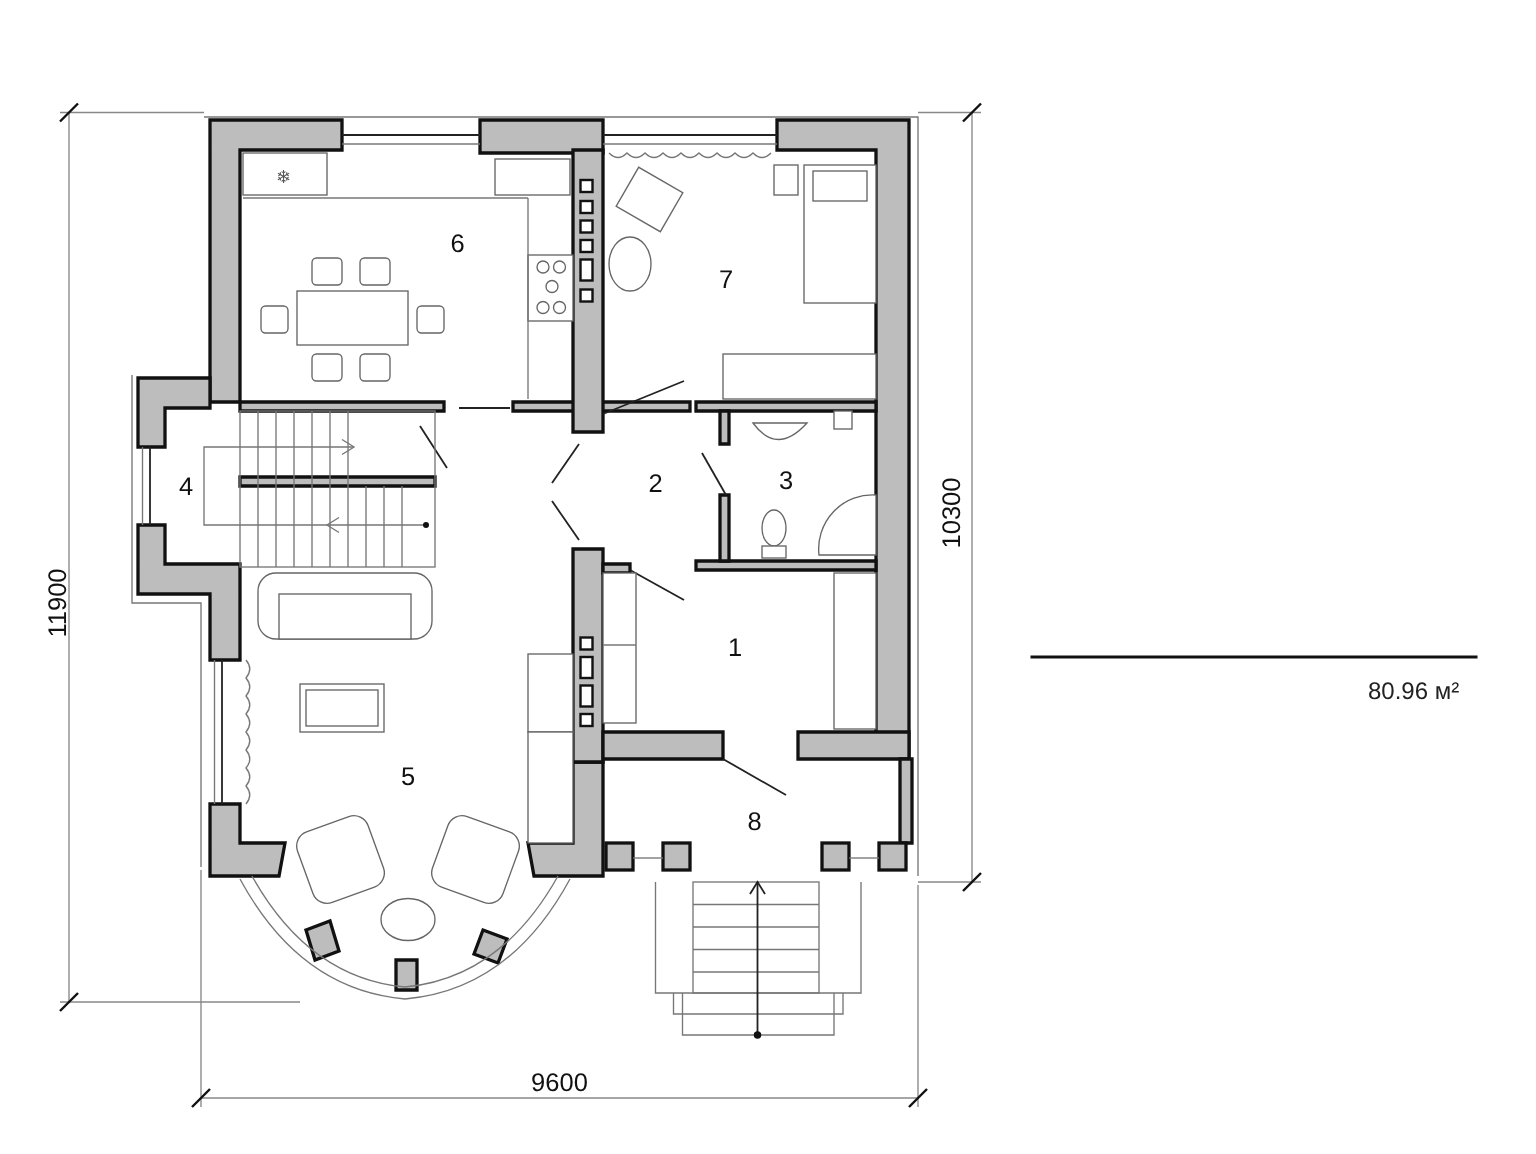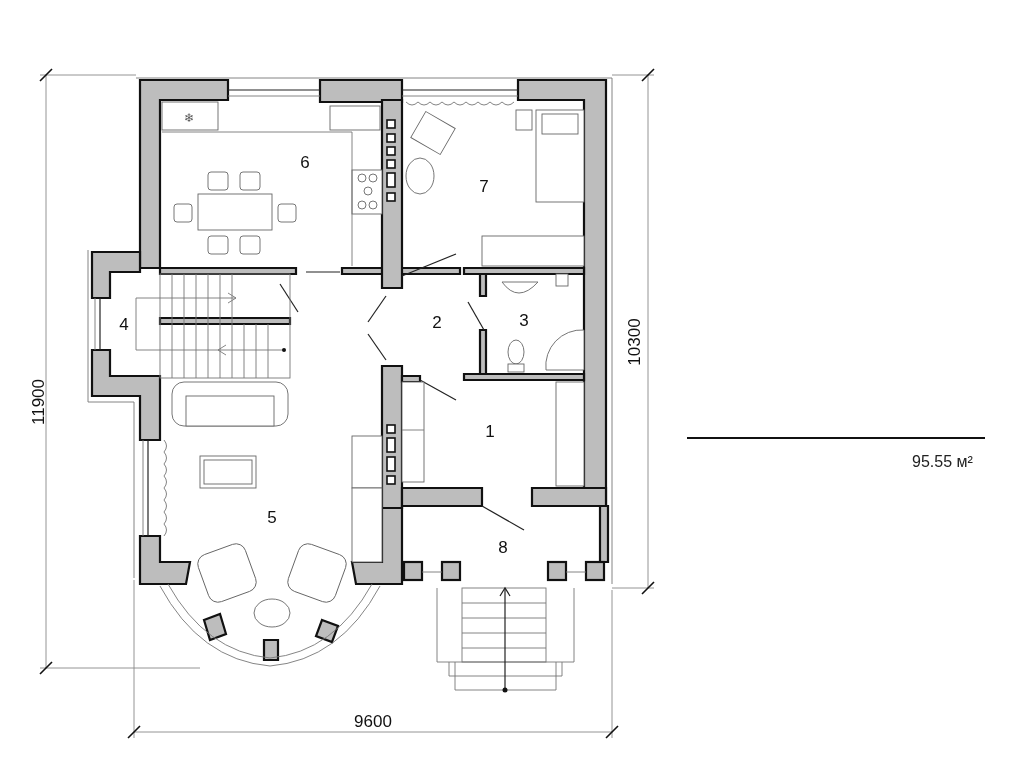--- a/index.html
+++ b/index.html
@@ -230,13 +230,13 @@
   <text class="label" x="437" y="328" text-anchor="middle">2</text>
   <text class="label" x="524" y="326" text-anchor="middle">3</text>
   <text class="label" x="124" y="330" text-anchor="middle">4</text>
   <text class="label" x="272" y="523" text-anchor="middle">5</text>
   <text class="label" x="305" y="168" text-anchor="middle">6</text>
   <text class="label" x="484" y="192" text-anchor="middle">7</text>
   <text class="label" x="503" y="553" text-anchor="middle">8</text>
 </svg>
 
 <div class="area-line"></div>
-<div class="area-text">95.55 м²</div>
+<div class="area-text">80.96 м²</div>
 
 </body></html>

